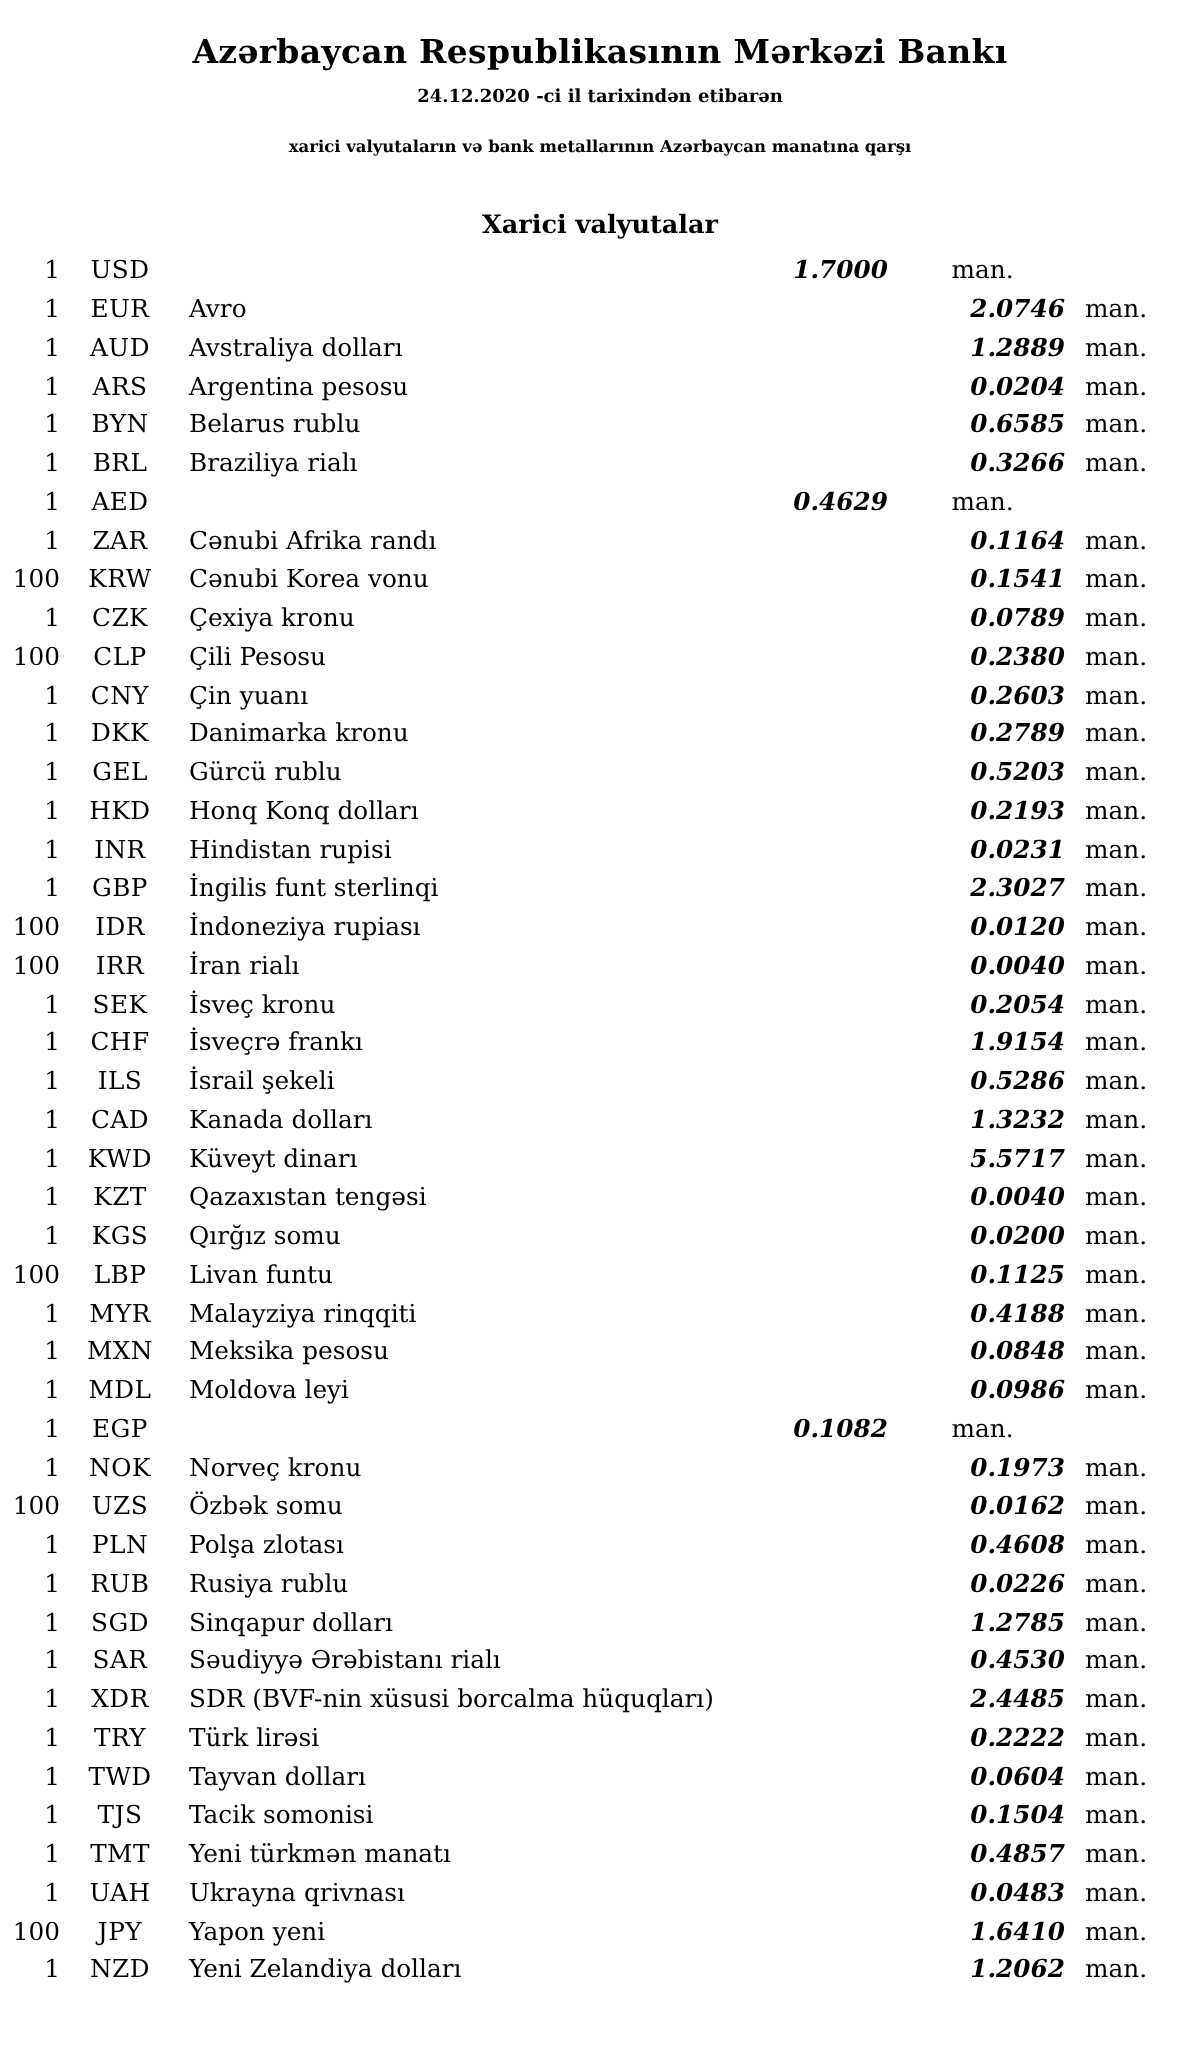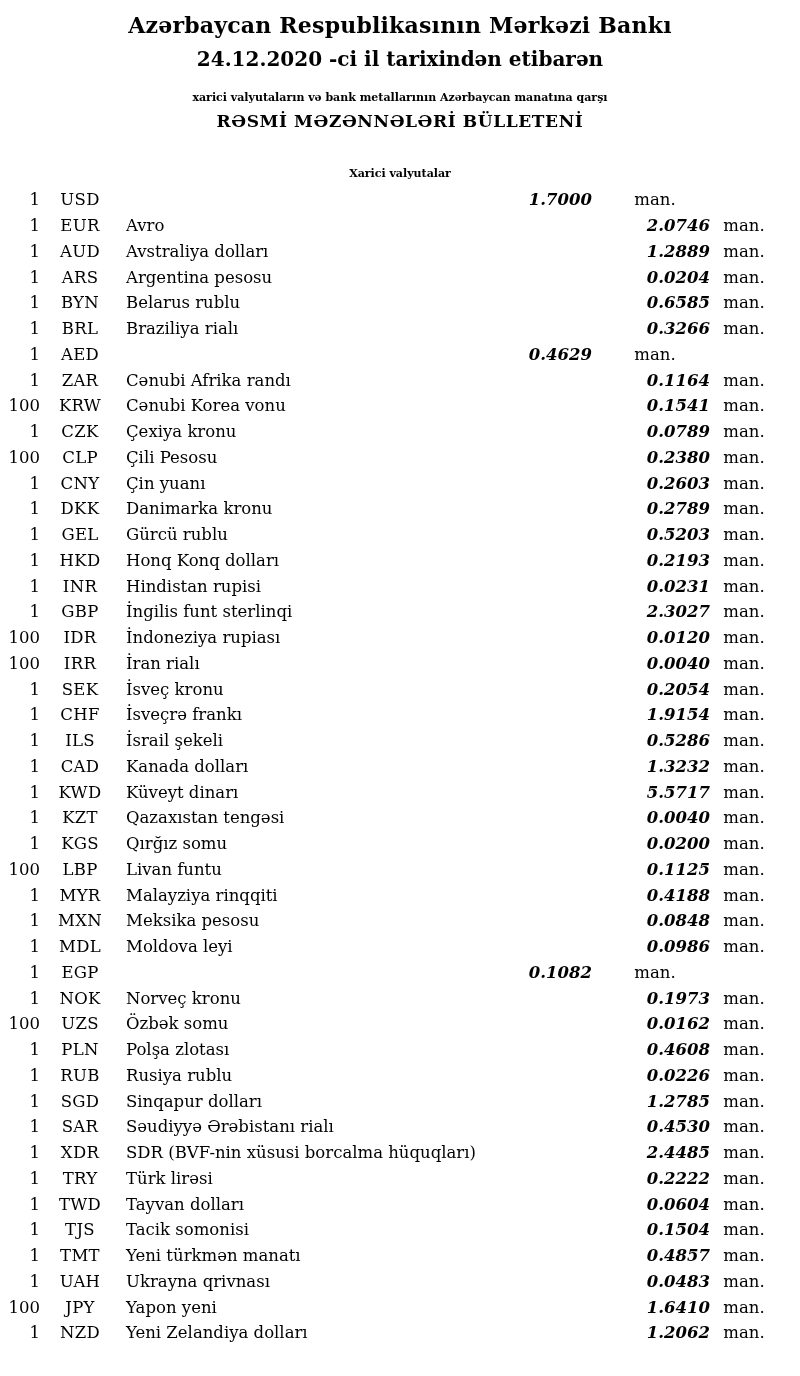--- a/index.html
+++ b/index.html
@@ -11,47 +11,47 @@
   }
   .page {
     width: 800px;
     height: 1376px;
     box-sizing: border-box;
     background: #ffffff;
     overflow: hidden;
   }
   .doc-header {
     text-align: center;
-    padding-top: 10px;
+    padding-top: 20px;
   }
   .bank-title {
     font-size: 22px;
     font-weight: bold;
     margin: 2px 0 0 0;
     letter-spacing: 0.2px;
   }
   .date-line {
-    font-size: 20px;
+    font-size: 12px;
     font-weight: bold;
     margin-top: 9px;
   }
   .scope-line {
     font-size: 11px;
     font-weight: bold;
     margin-top: 20px;
   }
   .bulletin-line {
     font-size: 17px;
     font-weight: bold;
     margin-top: 7px;
     letter-spacing: 0.6px;
   }
   .section-title {
     text-align: center;
-    font-size: 11px;
+    font-size: 17px;
     font-weight: bold;
     margin-top: 36px;
     margin-bottom: 7px;
   }
   .rates-table {
     padding: 0 30px 0 6px;
   }
   .row {
     display: grid;
     grid-template-columns: 34px 64px 1fr 110px 52px;
@@ -68,21 +68,20 @@
 </style>
 </head>
 <body>
 
 <div class="page">
 
   <div class="doc-header">
     <div class="bank-title">Azərbaycan Respublikasının Mərkəzi Bankı</div>
     <div class="date-line">24.12.2020 -ci il tarixindən etibarən</div>
     <div class="scope-line">xarici valyutaların və bank metallarının Azərbaycan manatına qarşı</div>
-    <div class="bulletin-line">RƏSMİ MƏZƏNNƏLƏRİ BÜLLETENİ</div>
   </div>
 
   <div class="section-title">Xarici valyutalar</div>
 
   <div class="rates-table" id="rates-table">
   <div class="row">
     <span class="qty">1</span>
     <span class="code">USD</span>
     <span class="rate">1.7000</span>
     <span class="unit">man.</span>

